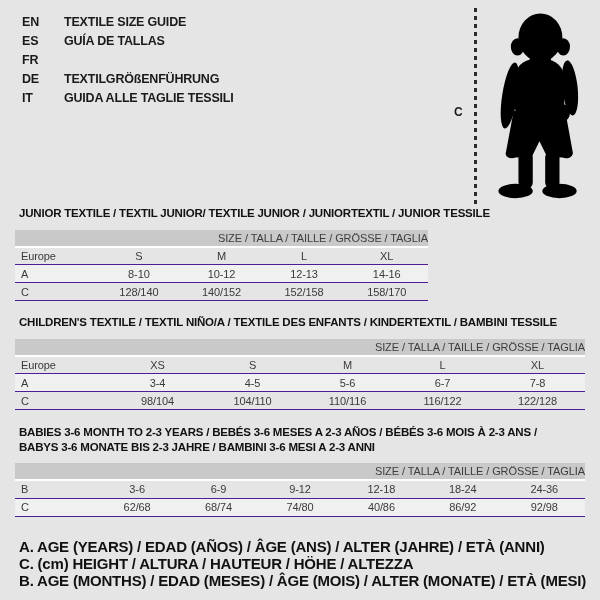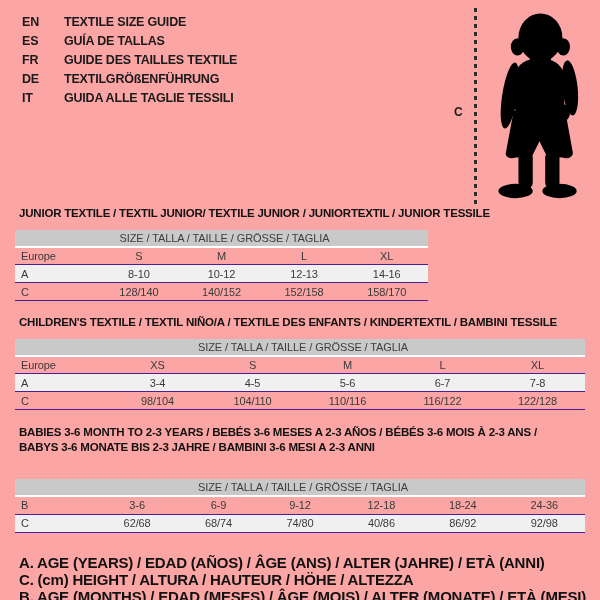--- a/index.html
+++ b/index.html
@@ -1,45 +1,45 @@
 <!DOCTYPE html>
 <html><head>
 <meta charset="utf-8">
 <style>
   * { margin:0; padding:0; box-sizing:border-box; }
   html,body { width:600px; height:600px; background:#ffffff; overflow:hidden; }
   body { font-family:"Liberation Sans", sans-serif; color:#1a1a1a; }
-  .page { position:relative; width:600px; height:600px; background:#fca5a5; }
+  .page { position:relative; width:600px; height:600px; background:#e5e5e5; }
 
   
   .lang-block { position:absolute; top:12px; left:22px; }
   .lang-row { display:flex; height:19px; align-items:center; }
   .lang-code { width:42px; font-weight:bold; font-size:12.5px; letter-spacing:-0.2px; }
   .lang-text { font-weight:bold; font-size:12.5px; letter-spacing:-0.2px; }
 
   
   .figure { position:absolute; top:6px; left:450px; width:145px; height:202px; }
   .c-label { position:absolute; left:4px; top:99px; font-weight:bold; font-size:12px; }
   .dash-line { position:absolute; left:24px; top:2px; height:198px; width:3px;
     background:repeating-linear-gradient(to bottom, #2b2b2b 0 4px, transparent 4px 8px); }
   .baby-svg { position:absolute; left:36px; top:2px; }
 
   
   .main { position:absolute; top:200px; left:15px; width:572px; }
   .section-title { font-weight:bold; font-size:11.5px; letter-spacing:-0.2px;
     color:#111; margin:0 0 9px 4px; line-height:14.5px; }
   .t-junior-title { margin-top:6px; }
   .t-children-title { margin-top:14px; }
-  .t-babies-title { margin-top:15px; margin-bottom:25px; }
+  .t-babies-title { margin-top:15px; margin-bottom:9px; }
 
   table.size-table { border-collapse:collapse; table-layout:fixed; }
   table.t-narrow { width:413px; }
   table.t-wide { width:570px; }
   th.bar { background:#c9c9c9; color:#3d3d3d; font-weight:normal; font-size:11px;
-    text-align:center; height:17px; padding:0 0 0 6px; letter-spacing:-0.1px;
+    text-align:right; height:17px; padding:0 0 0 6px; letter-spacing:-0.1px;
     border-bottom:2px solid #ffffff; }
   td { font-size:11px; color:#3a3a3a; height:18px; text-align:center;
     border-bottom:1px solid #4c1d95; letter-spacing:-0.1px; }
   td.lbl { text-align:left; padding-left:6px; width:70px; }
   tbody tr:nth-child(even) td { background:#f0f0f0; }
 
   
   .legend { margin-top:21px; margin-left:4px; }
   .legend-line { font-weight:bold; font-size:15px; color:#111;
     line-height:17px; letter-spacing:-0.2px; }
@@ -53,21 +53,20 @@
     <div class="lang-row">
       <span class="lang-code">EN</span>
       <span class="lang-text">TEXTILE SIZE GUIDE</span>
     </div>
     <div class="lang-row">
       <span class="lang-code">ES</span>
       <span class="lang-text">GUÍA DE TALLAS</span>
     </div>
     <div class="lang-row">
       <span class="lang-code">FR</span>
-      <span class="lang-text">GUIDE DES TAILLES TEXTILE</span>
     </div>
     <div class="lang-row">
       <span class="lang-code">DE</span>
       <span class="lang-text">TEXTILGRÖßENFÜHRUNG</span>
     </div>
     <div class="lang-row">
       <span class="lang-code">IT</span>
       <span class="lang-text">GUIDA ALLE TAGLIE TESSILI</span>
     </div>
   </div>

